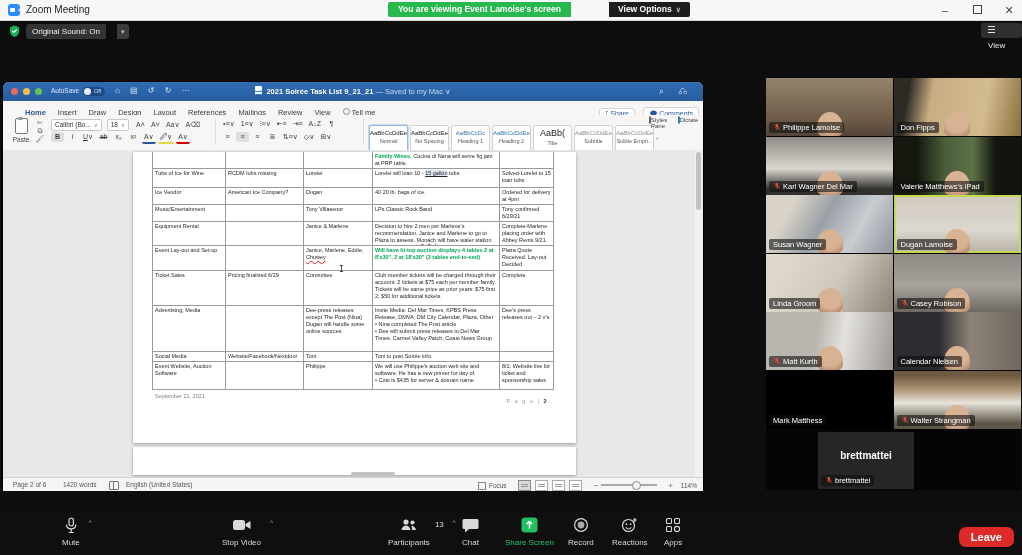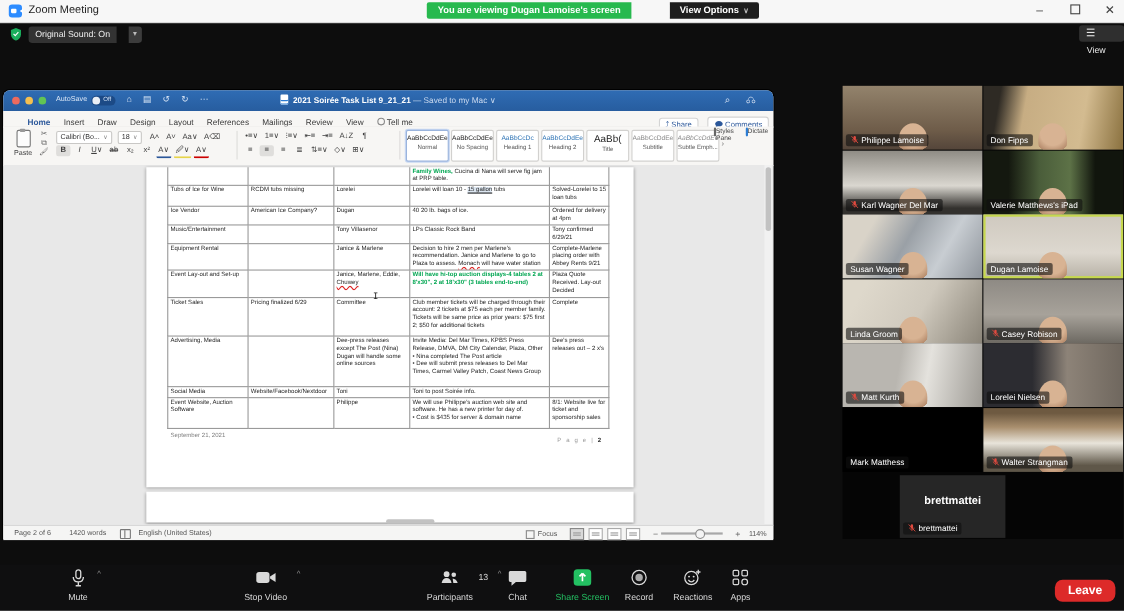--- a/index.html
+++ b/index.html
@@ -71,21 +71,21 @@
           padding:0 2px;cursor:pointer;border-radius:2px;}
   .icobtn.on{background:#dfdedc;}
   .fmtrow{position:absolute;left:48px;top:17px;height:11px;}
   .fmtrow .u-red{border-bottom:2px solid #c00;}
   .fmtrow .u-yel{border-bottom:2px solid #e6d44a;}
   .fmtrow .u-blu{border-bottom:2px solid #2b579a;}
   .pararow1{position:absolute;left:218px;top:4px;}
   .pararow2{position:absolute;left:218px;top:17px;}
   .vdiv{position:absolute;top:4px;width:1px;height:26px;background:#dddcda;}
   
-  .stylegal{position:absolute;left:366px;top:3px;height:31px;}
+  .stylegal{position:absolute;left:366px;top:10px;height:31px;}
   .stybox{display:inline-block;width:37px;height:27px;border:1px solid #d2d1cf;background:#fff;border-radius:2px;
           margin-right:2px;text-align:center;vertical-align:top;cursor:pointer;overflow:hidden;}
   .stybox.sel{border:1px solid #9ab4dd;box-shadow:0 0 0 1px #c9d9f2;}
   .stybox .samp{display:block;font-size:6px;margin-top:4px;color:#222;}
   .stybox .samp.blue{color:#2e74b5;} .stybox .samp.big{font-size:9px;margin-top:2px;}
   .stybox .samp.gray{color:#8a8a8a;} .stybox .samp.ital{font-style:italic;}
   .stybox .lab{display:block;font-size:5.5px;color:#555;margin-top:2px;}
   .gal-more{display:inline-block;width:7px;height:27px;line-height:27px;color:#777;font-size:7px;cursor:pointer;vertical-align:top;}
   .bigbtn{position:absolute;top:2px;width:30px;height:30px;text-align:center;font-size:6px;color:#444;cursor:pointer;}
   .stylespane{left:640px;} .dictate{left:670px;}
@@ -175,21 +175,21 @@
 <body>
 
 <div id="app">
 
   <div class="titlebar">
     <span class="zoom-ico">
         <i></i>
         <b></b>
       </span>
     <span class="app-title">Zoom Meeting</span>
-    <span class="banner">You are viewing Dugan Lamoise's screen</span>
+    <span class="banner">You are viewing Event Lamoise's screen</span>
     <span class="view-opts"><span>View Options</span><span class="car">∨</span></span>
     <span class="winctl minb">–</span>
     <span class="winctl maxb"><span class="maxglyph"></span></span>
     <span class="winctl closeb">✕</span>
   </div>
 
   <svg class="shield" viewBox="0 0 12 13">
       <path d="M6 .5l5 2v4.2c0 3.2-2.2 5.3-5 6.3-2.8-1-5-3.1-5-6.3V2.5z" fill="#1aae5c"></path>
       <path d="M3.6 6.3l1.7 1.7 3.1-3.4" stroke="#fff" stroke-width="1.2" fill="none"></path>
     </svg>
@@ -427,21 +427,21 @@
         <div class="tile v9">
           <span class="head"></span>
           <span class="plabel"><svg viewBox="0 0 12 12" width="8" height="8">
               <rect x="4.4" y="1" width="3.2" height="6" rx="1.6" fill="#e04a3f"></rect>
               <path d="M3 5.4c0 1.8 1.3 3 3 3s3-1.2 3-3M6 8.4V10" stroke="#e04a3f" stroke-width="1" fill="none"></path>
               <path d="M1.6 1.2l9 9.4" stroke="#e04a3f" stroke-width="1.2"></path>
             </svg><span>Matt Kurth</span></span>
         </div>
         <div class="tile v10">
           <span class="head"></span>
-          <span class="plabel"><span>Lorelei Nielsen</span></span>
+          <span class="plabel"><span>Calendar Nielsen</span></span>
         </div>
         <div class="tile v11">
           <span class="plabel"><span>Mark Matthess</span></span>
         </div>
         <div class="tile v12">
           <span class="head"></span>
           <span class="plabel"><svg viewBox="0 0 12 12" width="8" height="8">
               <rect x="4.4" y="1" width="3.2" height="6" rx="1.6" fill="#e04a3f"></rect>
               <path d="M3 5.4c0 1.8 1.3 3 3 3s3-1.2 3-3M6 8.4V10" stroke="#e04a3f" stroke-width="1" fill="none"></path>
               <path d="M1.6 1.2l9 9.4" stroke="#e04a3f" stroke-width="1.2"></path>

